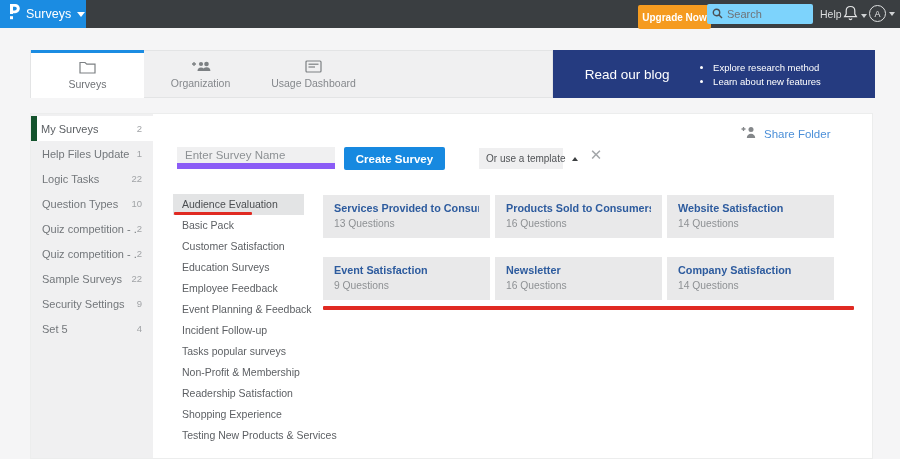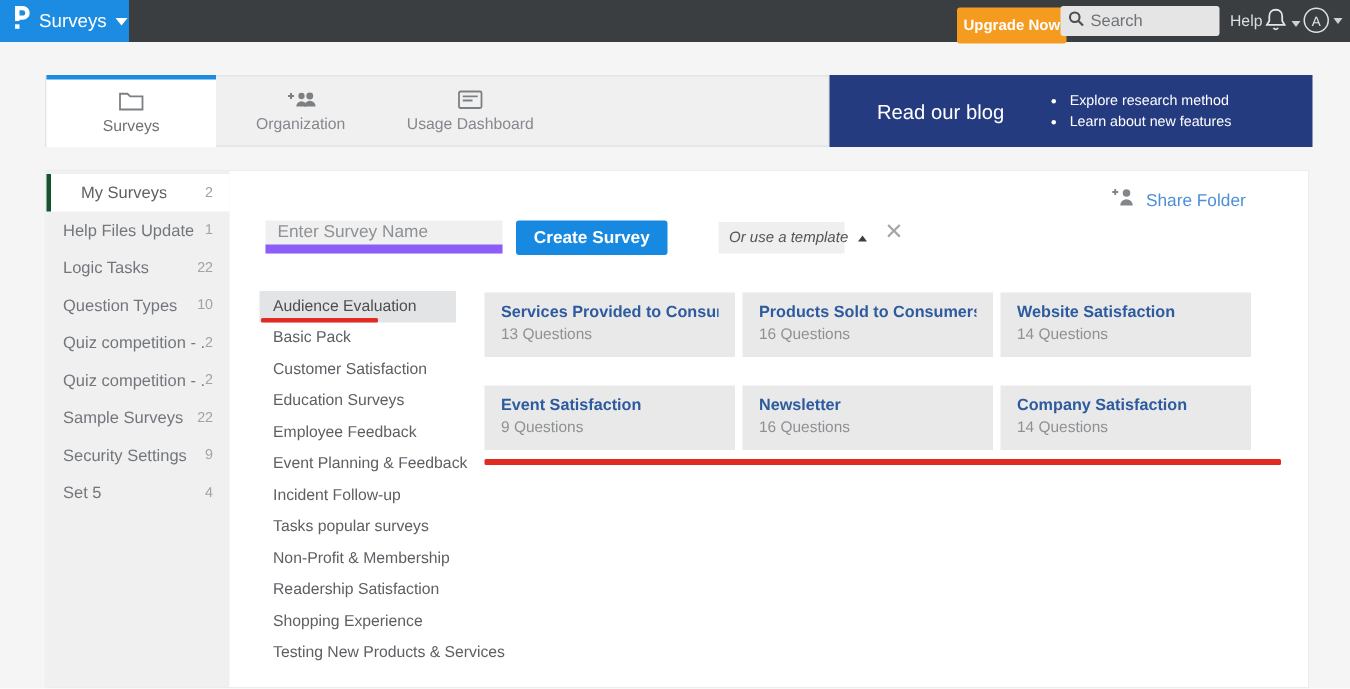--- a/index.html
+++ b/index.html
@@ -11,21 +11,21 @@
   .topbar { position:absolute; left:0; top:0; width:900px; height:28px; background:#3a3e41; }
   .brand { position:absolute; left:0; top:0; width:86px; height:28px; background:#1b8ce2;
            display:flex; align-items:center; padding:0 7px; gap:6px; cursor:pointer; }
   .brand-name { color:#fff; font-size:12.5px; }
   .caret-down { width:0; height:0; border-left:4px solid transparent; border-right:4px solid transparent;
                 border-top:5px solid #fff; }
   .caret-down.sm { border-left-width:3px; border-right-width:3px; border-top-width:4px; border-top-color:#cfd2d4; }
   .upgrade-btn { position:absolute; left:638px; top:5px; width:73px; height:24px; background:#f59b20;
                  border:none; border-radius:2px; color:#fff; font-size:10px; font-weight:bold;
                  font-family:"Liberation Sans",sans-serif; cursor:pointer; }
-  .searchbox { position:absolute; left:707px; top:4px; width:106px; height:20px; background:#e5e5e5;
+  .searchbox { position:absolute; left:707px; top:4px; width:106px; height:20px; background:#7dd3fc;
                border-radius:2px; display:flex; align-items:center; padding:0 5px; gap:4px; }
   .searchbox input { border:none; outline:none; width:80px; font-size:11px; color:#3a3e41;
                      font-family:"Liberation Sans",sans-serif; background:transparent; }
   .searchbox input::placeholder { color:#6f7377; }
   .help-link { position:absolute; left:820px; top:8px; color:#dcdedf; font-size:10.5px; cursor:pointer; }
   .bell-wrap { position:absolute; left:843px; top:5px; display:flex; align-items:center; gap:3px; cursor:pointer; }
   .avatar-wrap { position:absolute; left:869px; top:5px; display:flex; align-items:center; gap:3px; cursor:pointer; }
   .avatar-circle { width:17px; height:17px; border:1.5px solid #dfe1e2; border-radius:50%;
                    color:#e6e7e8; font-size:9px; display:flex; align-items:center; justify-content:center; }
 
@@ -46,36 +46,36 @@
   .banner-bullets { list-style:disc; color:#fff; font-size:9.5px; padding-left:12px; }
   .banner-bullets li { margin:3px 0; }
 
   
   .panel { position:absolute; left:30px; top:113px; width:843px; height:346px; background:#fff;
            border:1px solid #eceded; }
   .sidebar { position:absolute; left:0; top:0; width:122px; height:100%; background:#f0f0f1; padding-top:2px; }
   .side-item { height:25px; display:flex; align-items:center; padding:0 11px; cursor:pointer; }
   .side-label { font-size:11px; color:#73777b; white-space:nowrap; overflow:hidden; }
   .side-count { margin-left:auto; font-size:9.5px; color:#a0a3a6; }
-  .side-item.active { background:#fff; border-left:3px solid #14532d; padding-left:20px; }
+  .side-item.active { background:#fff; border-left:6px solid #14532d; padding-left:4px; }
   .side-item.active .side-label { color:#5d6165; }
 
   .share-folder { position:absolute; left:710px; top:11px; display:flex; align-items:center; gap:7px; cursor:pointer; }
   .share-folder-label { color:#4b8fd8; font-size:11.5px; }
 
   .survey-name-input { position:absolute; left:146px; top:33px; width:158px; height:22px;
                        background:#f0f0f1; border:none; border-bottom:6px solid #8b5cf6; outline:none;
                        font-size:11.5px; color:#45484c; padding:0 8px; font-family:"Liberation Sans",sans-serif; }
   .survey-name-input::placeholder { color:#8d9194; }
   .create-btn { position:absolute; left:313px; top:33px; width:101px; height:23px; background:#1789e0;
                 border:none; border-radius:2px; color:#fff; font-size:11.5px; font-weight:600;
                 font-family:"Liberation Sans",sans-serif; cursor:pointer; }
   .template-dd { position:absolute; left:448px; top:34px; width:84px; height:21px; background:#efeff0;
                  display:flex; align-items:center; padding:0 7px; gap:7px; cursor:pointer; }
-  .template-dd-label { font-size:10px; color:#515457; white-space:nowrap;font-style:italic; }
+  .template-dd-label { font-size:10px; color:#515457; white-space:nowrap; }
   .caret-up { width:0; height:0; border-left:3.5px solid transparent; border-right:3.5px solid transparent;
               border-bottom:4.5px solid #3c3f41; margin-left:auto; }
   .close-x { position:absolute; left:556px; top:32px; width:18px; height:18px; border:none; background:none;
              color:#a3a6a9; font-size:15px; line-height:18px; cursor:pointer; font-family:"Liberation Sans",sans-serif; }
 
   .cat-list { position:absolute; left:142px; top:80px; width:131px; }
   .cat-item { height:21px; line-height:21px; padding-left:9px; font-size:10.5px; color:#5c5f63;
               white-space:nowrap; cursor:pointer; }
   .cat-item.selected { background:#e3e4e5; color:#4b4e51; }
 

